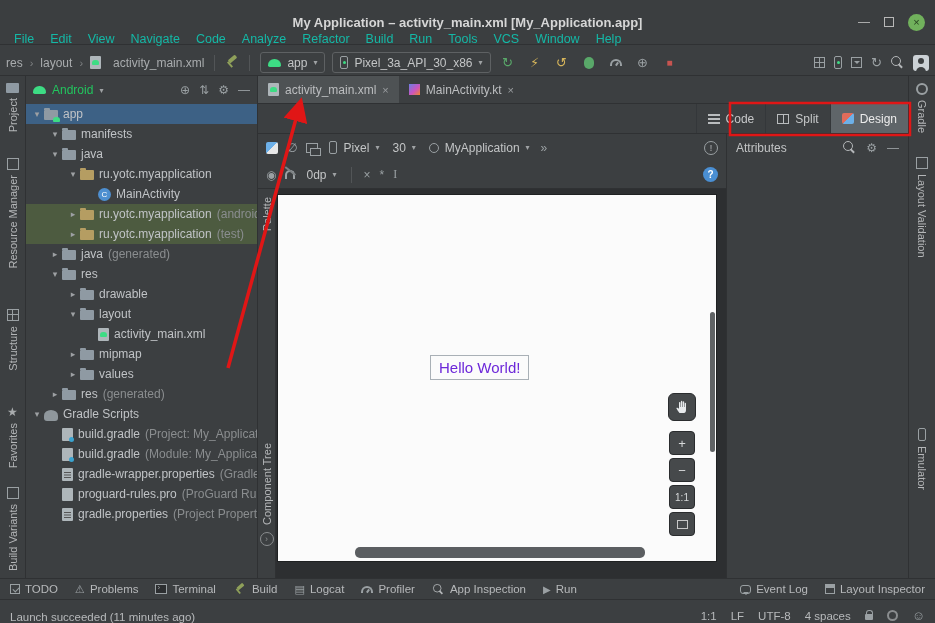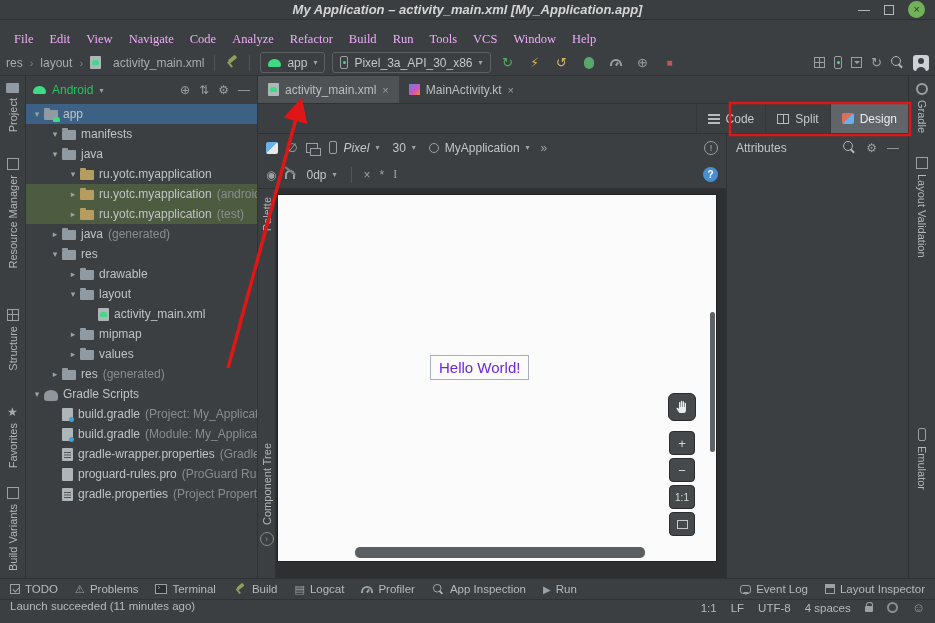--- a/index.html
+++ b/index.html
@@ -4,32 +4,32 @@
 <style>
   * { box-sizing: border-box; margin: 0; padding: 0; }
   html,body { background:#222; }
   #win {
     position: relative; width: 935px; height: 623px; overflow: hidden;
     background:#3c3f41; color:#bbbcbd;
     font-family:"Liberation Sans","DejaVu Sans",sans-serif; font-size:12px;
     cursor: default;
   }
   
-  .titlebar{position:absolute;left:0;top:0;width:100%;height:20px;background:#3b3e40;
-    border-bottom:1px solid #2f3133;display:flex;align-items:center;justify-content:center;font-style:italic;}
+  .titlebar{position:absolute;left:0;top:0;width:100%;height:45px;background:#3b3e40;
+    border-bottom:1px solid #2f3133;display:flex;align-items:center;justify-content:center;}
   .titlebar .title{font-weight:bold;color:#d6d6d6;font-size:13px;}
   .win-controls{position:absolute;right:10px;top:0;height:100%;display:flex;align-items:center;gap:14px;}
   .wc-min{color:#b8b8b8;font-size:12px;}
   .wc-restore{width:10px;height:10px;border:1px solid #b8b8b8;}
   .wc-close{width:17px;height:17px;border-radius:50%;background:#71b15c;color:#27421f;
     display:flex;align-items:center;justify-content:center;font-size:11px;line-height:1;}
   
   .menubar{position:absolute;left:0;top:28px;width:100%;height:22px;display:flex;align-items:center;
     padding-left:6px;}
-  .menu-item{padding:2px 8px;font-size:12.5px;color:#f0abfc;font-family:Liberation Serif, serif;}
+  .menu-item{padding:2px 8px;font-size:12.5px;color:#14b8a6;}
   
   .toolbar{position:absolute;left:0;top:50px;width:100%;height:26px;display:flex;align-items:center;
     padding:0 6px;gap:7px;border-bottom:1px solid #2f3133;}
   .crumb{color:#a9acae;font-size:12px;}
   .crumb-sep{color:#7f8284;font-size:11px;}
   .sep{width:1px;height:16px;background:#525557;margin:0 3px;flex:none;}
   .combo{display:flex;align-items:center;gap:6px;height:21px;border:1px solid #5e6163;border-radius:3px;
     padding:0 7px;color:#c3c5c6;font-size:12px;}
   .dd{font-size:8px;color:#9fa2a4;}
   .tb-ic{width:20px;height:20px;display:flex;align-items:center;justify-content:center;font-size:13px;color:#9aa0a3;flex:none;}
@@ -153,21 +153,21 @@
   .i-todo{width:10px;height:10px;border:1px solid #9aa0a3;position:relative;flex:none;}
   .i-todo::after{content:'';position:absolute;left:1.5px;top:2px;width:5px;height:3px;border-left:1.5px solid #9aa0a3;border-bottom:1.5px solid #9aa0a3;transform:rotate(-45deg);}
   .i-term{width:12px;height:10px;background:#2c2e30;border:1px solid #9aa0a3;position:relative;flex:none;}
   .i-term::after{content:'›';position:absolute;left:1px;top:-2px;color:#9aa0a3;font-size:8px;}
   .i-bubble{width:11px;height:9px;border:1px solid #9aa0a3;border-radius:3px;position:relative;flex:none;}
   .i-bubble::after{content:'';position:absolute;left:2px;bottom:-5px;border:3px solid transparent;border-top-color:#9aa0a3;}
   .i-layins{width:10px;height:10px;border:1px solid #9aa0a3;background:linear-gradient(#9aa0a3,#9aa0a3) 0 0/100% 3px no-repeat;flex:none;}
   .i-inspect{transform:scale(.85);}
   
   .status{position:absolute;left:0;top:599px;width:100%;height:24px;border-top:1px solid #2f3133;
-    display:flex;align-items:flex-start;gap:16px;padding:0 10px;font-size:11.5px;color:#b7b9bb;}
+    display:flex;align-items:flex-end;gap:16px;padding:0 10px;font-size:11.5px;color:#b7b9bb;}
   .st-right{margin-left:auto;display:flex;align-items:center;gap:14px;}
   .i-lock{width:8px;height:6px;background:#9aa0a3;position:relative;border-radius:1px;margin-top:3px;flex:none;}
   .i-lock::before{content:'';position:absolute;top:-4px;left:1px;width:5px;height:4px;border:1px solid #9aa0a3;border-bottom:none;border-radius:3px 3px 0 0;}
   .i-ring{width:11px;height:11px;border:2px solid #8a8d8f;border-radius:50%;flex:none;}
   .smile{color:#9aa0a3;font-size:13px;}
   
   .annotations{position:absolute;left:0;top:0;width:935px;height:623px;pointer-events:none;z-index:99;}
 </style>
 </head>
 <body>
@@ -292,20 +292,25 @@
         <div class="row d1">
           <span class="chev">▾</span>
           <span class="ti fold"></span>
           <span class="lbl">java</span>
         </div>
         <div class="row d2">
           <span class="chev">▾</span>
           <span class="ti fold ti-pkg"></span>
           <span class="lbl">ru.yotc.myapplication</span>
         </div>
+        <div class="row d3">
+          <span class="chev"></span>
+          <span class="ti ti-class"></span>
+          <span class="lbl">MainActivity</span>
+        </div>
         <div class="row d2 sel-green">
           <span class="chev">▸</span>
           <span class="ti fold ti-pkg"></span>
           <span class="lbl">ru.yotc.myapplication</span>
           <span class="dtl">(androidTest)</span>
         </div>
         <div class="row d2 sel-green">
           <span class="chev">▸</span>
           <span class="ti fold ti-pkg"></span>
           <span class="lbl">ru.yotc.myapplication</span>
@@ -424,21 +429,21 @@
         </div>
       </div>
 
       <div class="design-main">
         <div class="design-left">
 
           <div class="dtrow">
             <span class="i-surface"></span>
             <span class="glyph">∅</span>
             <span class="i-orient"></span>
-            <div class="combo" style="border:none;padding:0 2px;font-style:italic;">
+            <div class="combo" style="border:none;padding:0 2px;">
               <span class="i-phone"></span>
               <span>Pixel</span>
               <span class="dd">▾</span>
             </div>
             <div class="combo" style="border:none;padding:0 2px;">
               <span>30</span>
               <span class="dd">▾</span>
             </div>
             <div class="combo" style="border:none;padding:0 2px;">
               <span class="i-theme"></span>

